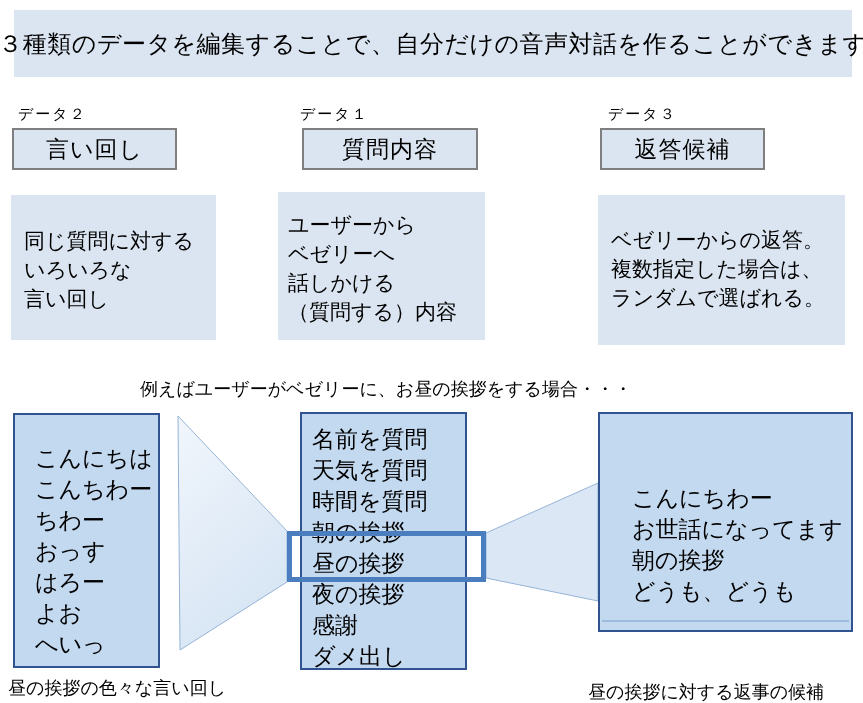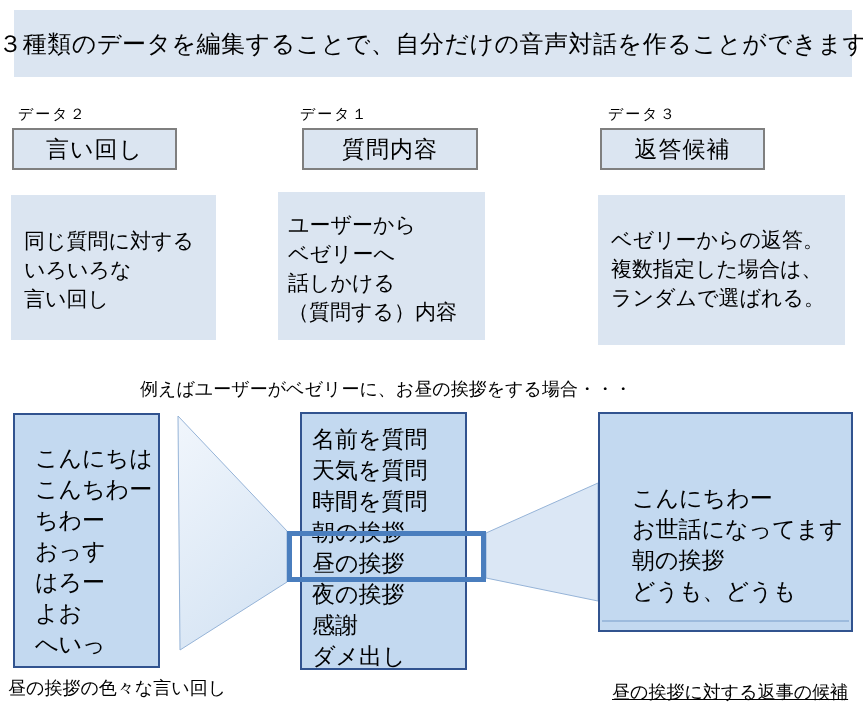--- a/index.html
+++ b/index.html
@@ -49,21 +49,21 @@
   #answers-box   { left:598px; top:412px; width:255px; height:220px; padding:69px 0 0 32px; }
   .bevel-line { position:absolute; left:2px; right:2px; bottom:8px; height:2px; background:#9DBBDD; }
 
   .highlight-rect {
     position:absolute; left:287px; top:531px; width:199px; height:51px;
     box-sizing:border-box; border:5px solid #4A7EBE; background:transparent; z-index:5;
   }
 
   .fig-caption { position:absolute; font-size:18px; white-space:nowrap; }
   #phrases-caption { left:8px;   top:676px;text-align:right; }
-  #answers-caption { left:612px; top:680px;text-decoration:underline; }
+  #answers-caption { left:588px; top:680px; }
 </style>
 </head>
 <body>
 
 <div class="canvas">
 
   <div class="banner">
     <span>３種類のデータを編集することで、自分だけの音声対話を作ることができます</span>
   </div>
 

